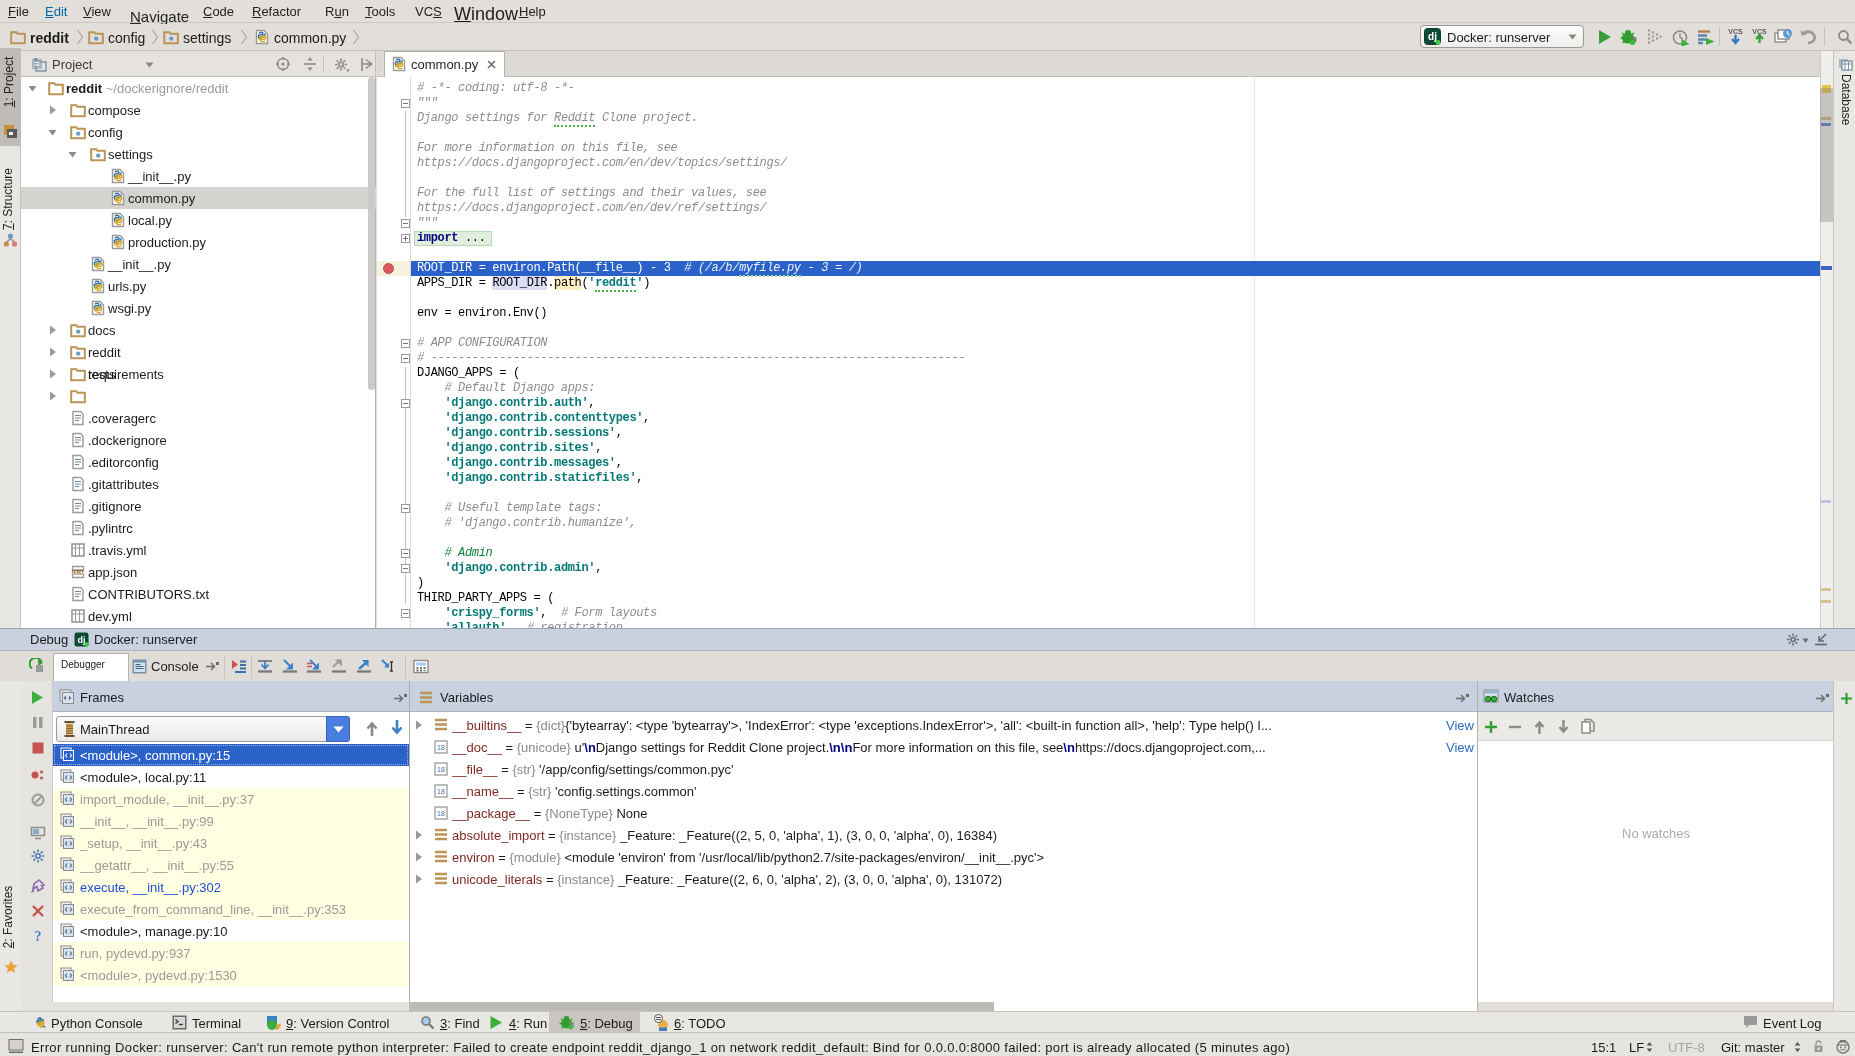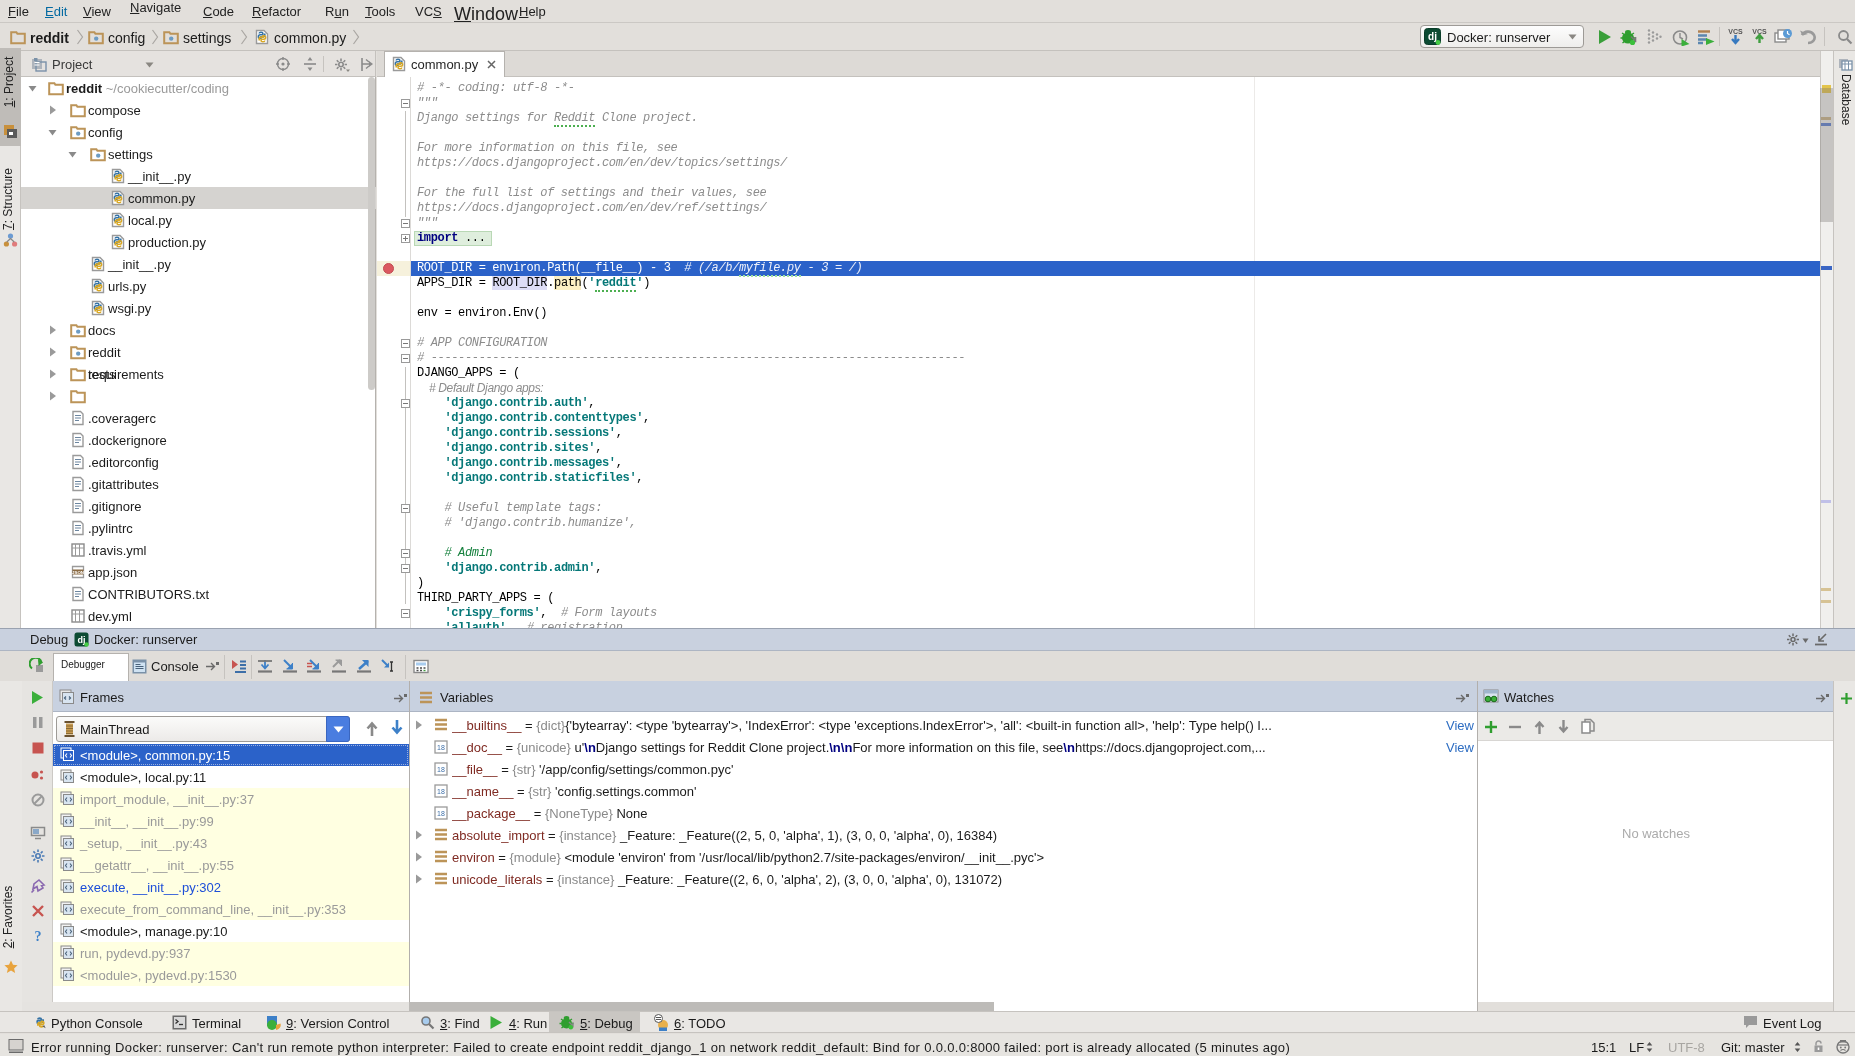--- a/index.html
+++ b/index.html
@@ -6,21 +6,21 @@
 .ico{position:absolute;display:block}
 svg{display:block}
 .u{text-decoration:underline}
 </style></head>
 <body>
 
 <div class="a" style="left:0;top:0;width:1855px;height:23px;background:#E2DFDB;border-bottom:1px solid #CBC8C4"></div>
 <div class="a" style="left:8px;top:4px;font-size:13px;color:#222"><span class="u">F</span>ile</div>
 <div class="a" style="left:45px;top:4px;font-size:13px;color:#0369a1"><span class="u">E</span>dit</div>
 <div class="a" style="left:83px;top:4px;font-size:13px;color:#222"><span class="u">V</span>iew</div>
-<div class="a" style="left:130px;top:0;font-size:13px;color:#222"><span class="u">N</span>avigate</div>
+<div class="a" style="left:130px;top:8px;font-size:15px;color:#222"><span class="u">N</span>avigate</div>
 <div class="a" style="left:203px;top:4px;font-size:13px;color:#222"><span class="u">C</span>ode</div>
 <div class="a" style="left:252px;top:4px;font-size:13px;color:#222"><span class="u">R</span>efactor</div>
 <div class="a" style="left:325px;top:4px;font-size:13px;color:#222">R<span class="u">u</span>n</div>
 <div class="a" style="left:365px;top:4px;font-size:13px;color:#222"><span class="u">T</span>ools</div>
 <div class="a" style="left:415px;top:4px;font-size:13px;color:#222">VC<span class="u">S</span></div>
 <div class="a" style="left:454px;top:4px;font-size:18px;color:#222"><span class="u">W</span>indow</div>
 <div class="a" style="left:519px;top:4px;font-size:13px;color:#222"><span class="u">H</span>elp</div>
 
 <div class="a" style="left:0;top:24px;width:1855px;height:27px;background:#E2DFDB;border-bottom:1px solid #C4C1BD"></div>
 
@@ -185,21 +185,21 @@
     <path d="M13 7l-4-3v6z" fill="#8a8a8a"></path>
     <path d="M6 2.5L9 5M6 11.5L9 9" stroke="#8a8a8a" stroke-width="1.4" fill="none"></path>
   </svg>
 
 <svg class="ico" style="left:28px;top:84px" width="9" height="9" viewBox="0 0 9 9">
     <path d="M0.5 2h8L4.5 7.5z" fill="#8a8a8a"></path>
   </svg>
 <svg class="ico" style="left:48px;top:80px" width="16" height="16" viewBox="0 0 16 16">
     <path d="M1.2 3.2h5.2l1 1.6h7.4v9.4H1.2z" fill="none" stroke="#BC9458" stroke-width="2"></path>
   </svg>
-<div class="a" style="left:66px;top:81px;font-size:13px;white-space:nowrap"><b>reddit</b> <span style="color:#9a9a9a">~/cookiecutter/coding</span></div>
+<div class="a" style="left:66px;top:81px;font-size:13px;white-space:nowrap"><b>reddit</b> <span style="color:#9a9a9a">~/dockerignore/reddit</span></div>
 <svg class="ico" style="left:48px;top:105px" width="9" height="10" viewBox="0 0 9 10">
     <path d="M2 0.5l6 4.5-6 4.5z" fill="#9a9a9a"></path>
   </svg>
 <svg class="ico" style="left:70px;top:102px" width="16" height="16" viewBox="0 0 16 16">
     <path d="M1.2 3.2h5.2l1 1.6h7.4v9.4H1.2z" fill="none" stroke="#BC9458" stroke-width="2"></path>
   </svg>
 <div class="a" style="left:88px;top:103px;font-size:13px;white-space:nowrap">compose</div>
 <svg class="ico" style="left:48px;top:128px" width="9" height="9" viewBox="0 0 9 9">
     <path d="M0.5 2h8L4.5 7.5z" fill="#8a8a8a"></path>
   </svg>
@@ -377,21 +377,21 @@
     <div style="position:absolute;left:6px;top:139px;height:15px;line-height:15px;font-size:12px;white-space:pre;font-family:'Liberation Mono',monospace;letter-spacing:-0.35px;color:#000"><span style="color:#8C8C8C;font-style:italic">"""</span></div>
     <div style="position:absolute;left:6px;top:154px;height:15px;line-height:15px;font-size:12px;white-space:pre;font-family:'Liberation Mono',monospace;letter-spacing:-0.35px;color:#000"><span style="color:#000080;font-weight:bold">import</span> ...</div>
     <div style="position:absolute;left:6px;top:169px;height:15px;line-height:15px;font-size:12px;white-space:pre;font-family:'Liberation Mono',monospace;letter-spacing:-0.35px;color:#000"></div>
     <div style="position:absolute;left:6px;top:199px;height:15px;line-height:15px;font-size:12px;white-space:pre;font-family:'Liberation Mono',monospace;letter-spacing:-0.35px;color:#000">APPS_DIR = <span style="background:#DDDDF6">ROOT_DIR</span>.<span style="background:#FCF0C3">path</span>(<span style="color:#067878;font-weight:bold">'</span><span style="color:#067878;font-weight:bold;border-bottom:2px dotted #4CAF50">reddit</span><span style="color:#067878;font-weight:bold">'</span>)</div>
     <div style="position:absolute;left:6px;top:214px;height:15px;line-height:15px;font-size:12px;white-space:pre;font-family:'Liberation Mono',monospace;letter-spacing:-0.35px;color:#000"></div>
     <div style="position:absolute;left:6px;top:229px;height:15px;line-height:15px;font-size:12px;white-space:pre;font-family:'Liberation Mono',monospace;letter-spacing:-0.35px;color:#000">env = environ.Env()</div>
     <div style="position:absolute;left:6px;top:244px;height:15px;line-height:15px;font-size:12px;white-space:pre;font-family:'Liberation Mono',monospace;letter-spacing:-0.35px;color:#000"></div>
     <div style="position:absolute;left:6px;top:259px;height:15px;line-height:15px;font-size:12px;white-space:pre;font-family:'Liberation Mono',monospace;letter-spacing:-0.35px;color:#000"><span style="color:#8C8C8C;font-style:italic"># APP CONFIGURATION</span></div>
     <div style="position:absolute;left:6px;top:274px;height:15px;line-height:15px;font-size:12px;white-space:pre;font-family:'Liberation Mono',monospace;letter-spacing:-0.35px;color:#000"><span style="color:#8C8C8C;font-style:italic"># ------------------------------------------------------------------------------</span></div>
     <div style="position:absolute;left:6px;top:289px;height:15px;line-height:15px;font-size:12px;white-space:pre;font-family:'Liberation Mono',monospace;letter-spacing:-0.35px;color:#000">DJANGO_APPS = (</div>
-    <div style="position:absolute;left:6px;top:304px;height:15px;line-height:15px;font-size:12px;white-space:pre;font-family:Liberation Sans, sans-serif;letter-spacing:-0.35px;color:#000"><span style="color:#8C8C8C;font-style:italic">    # Default Django apps:</span></div>
+    <div style="position:absolute;left:6px;top:304px;height:15px;line-height:15px;font-size:12px;white-space:pre;font-family:Liberation Mono, monospace;letter-spacing:-0.35px;color:#000"><span style="color:#8C8C8C;font-style:italic">    # Default Django apps:</span></div>
     <div style="position:absolute;left:6px;top:319px;height:15px;line-height:15px;font-size:12px;white-space:pre;font-family:'Liberation Mono',monospace;letter-spacing:-0.35px;color:#000">    <span style="color:#067878;font-weight:bold">'django.contrib.auth'</span>,</div>
     <div style="position:absolute;left:6px;top:334px;height:15px;line-height:15px;font-size:12px;white-space:pre;font-family:'Liberation Mono',monospace;letter-spacing:-0.35px;color:#000">    <span style="color:#067878;font-weight:bold">'django.contrib.contenttypes'</span>,</div>
     <div style="position:absolute;left:6px;top:349px;height:15px;line-height:15px;font-size:12px;white-space:pre;font-family:'Liberation Mono',monospace;letter-spacing:-0.35px;color:#000">    <span style="color:#067878;font-weight:bold">'django.contrib.sessions'</span>,</div>
     <div style="position:absolute;left:6px;top:364px;height:15px;line-height:15px;font-size:12px;white-space:pre;font-family:'Liberation Mono',monospace;letter-spacing:-0.35px;color:#000">    <span style="color:#067878;font-weight:bold">'django.contrib.sites'</span>,</div>
     <div style="position:absolute;left:6px;top:379px;height:15px;line-height:15px;font-size:12px;white-space:pre;font-family:'Liberation Mono',monospace;letter-spacing:-0.35px;color:#000">    <span style="color:#067878;font-weight:bold">'django.contrib.messages'</span>,</div>
     <div style="position:absolute;left:6px;top:394px;height:15px;line-height:15px;font-size:12px;white-space:pre;font-family:'Liberation Mono',monospace;letter-spacing:-0.35px;color:#000">    <span style="color:#067878;font-weight:bold">'django.contrib.staticfiles'</span>,</div>
     <div style="position:absolute;left:6px;top:409px;height:15px;line-height:15px;font-size:12px;white-space:pre;font-family:'Liberation Mono',monospace;letter-spacing:-0.35px;color:#000"></div>
     <div style="position:absolute;left:6px;top:424px;height:15px;line-height:15px;font-size:12px;white-space:pre;font-family:'Liberation Mono',monospace;letter-spacing:-0.35px;color:#000"><span style="color:#8C8C8C;font-style:italic">    # Useful template tags:</span></div>
     <div style="position:absolute;left:6px;top:439px;height:15px;line-height:15px;font-size:12px;white-space:pre;font-family:'Liberation Mono',monospace;letter-spacing:-0.35px;color:#000"><span style="color:#8C8C8C;font-style:italic">    # 'django.contrib.humanize',</span></div>
     <div style="position:absolute;left:6px;top:454px;height:15px;line-height:15px;font-size:12px;white-space:pre;font-family:'Liberation Mono',monospace;letter-spacing:-0.35px;color:#000"></div>

